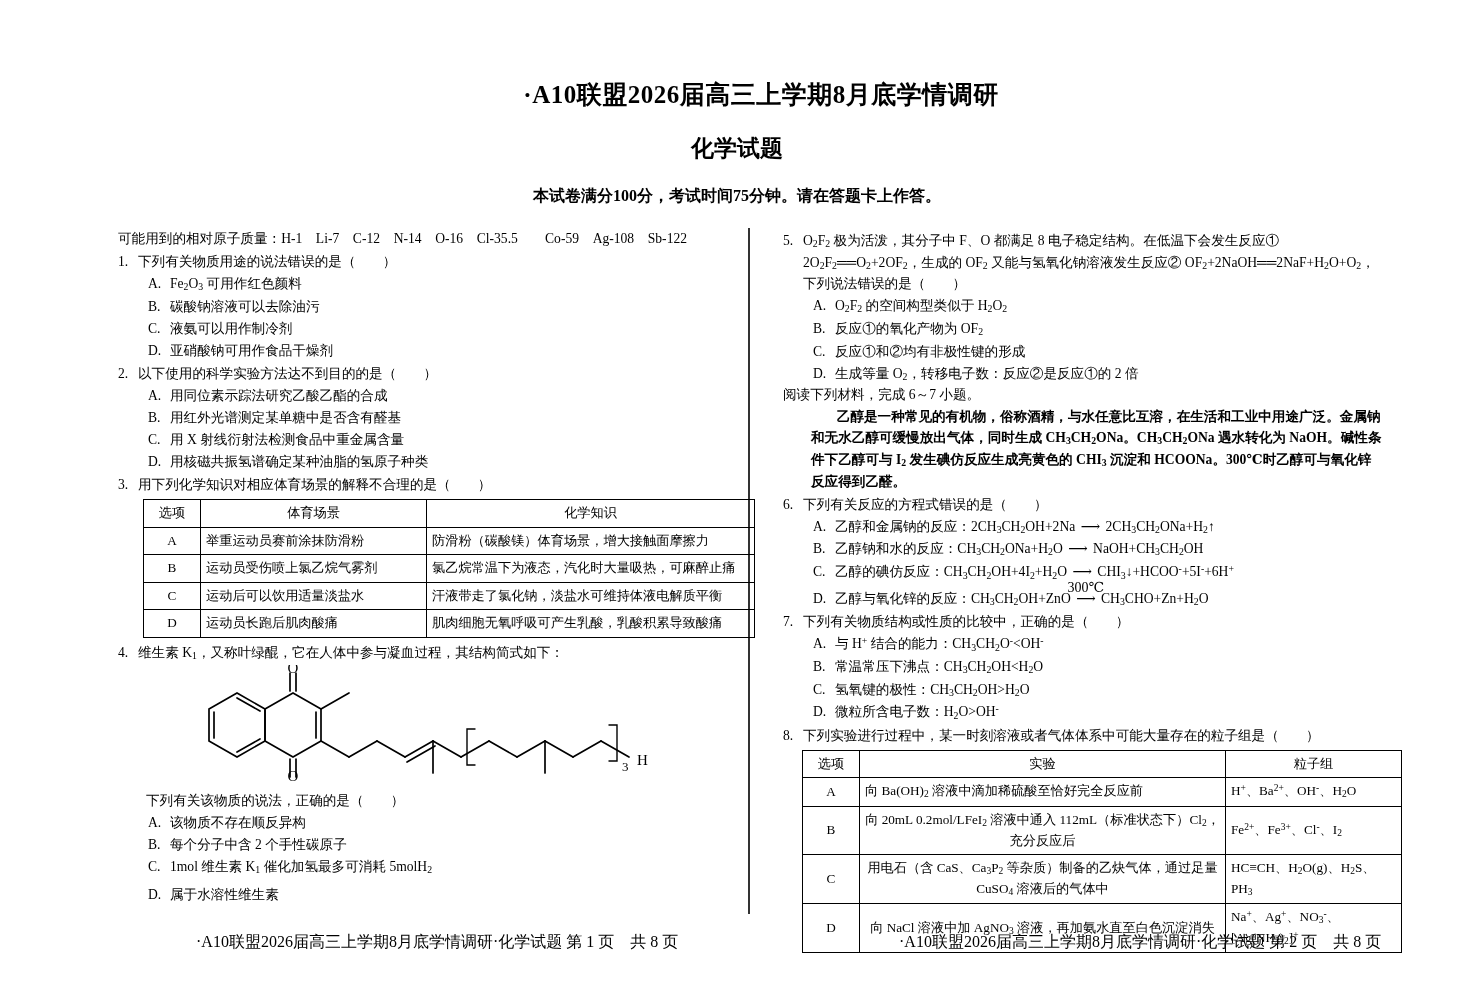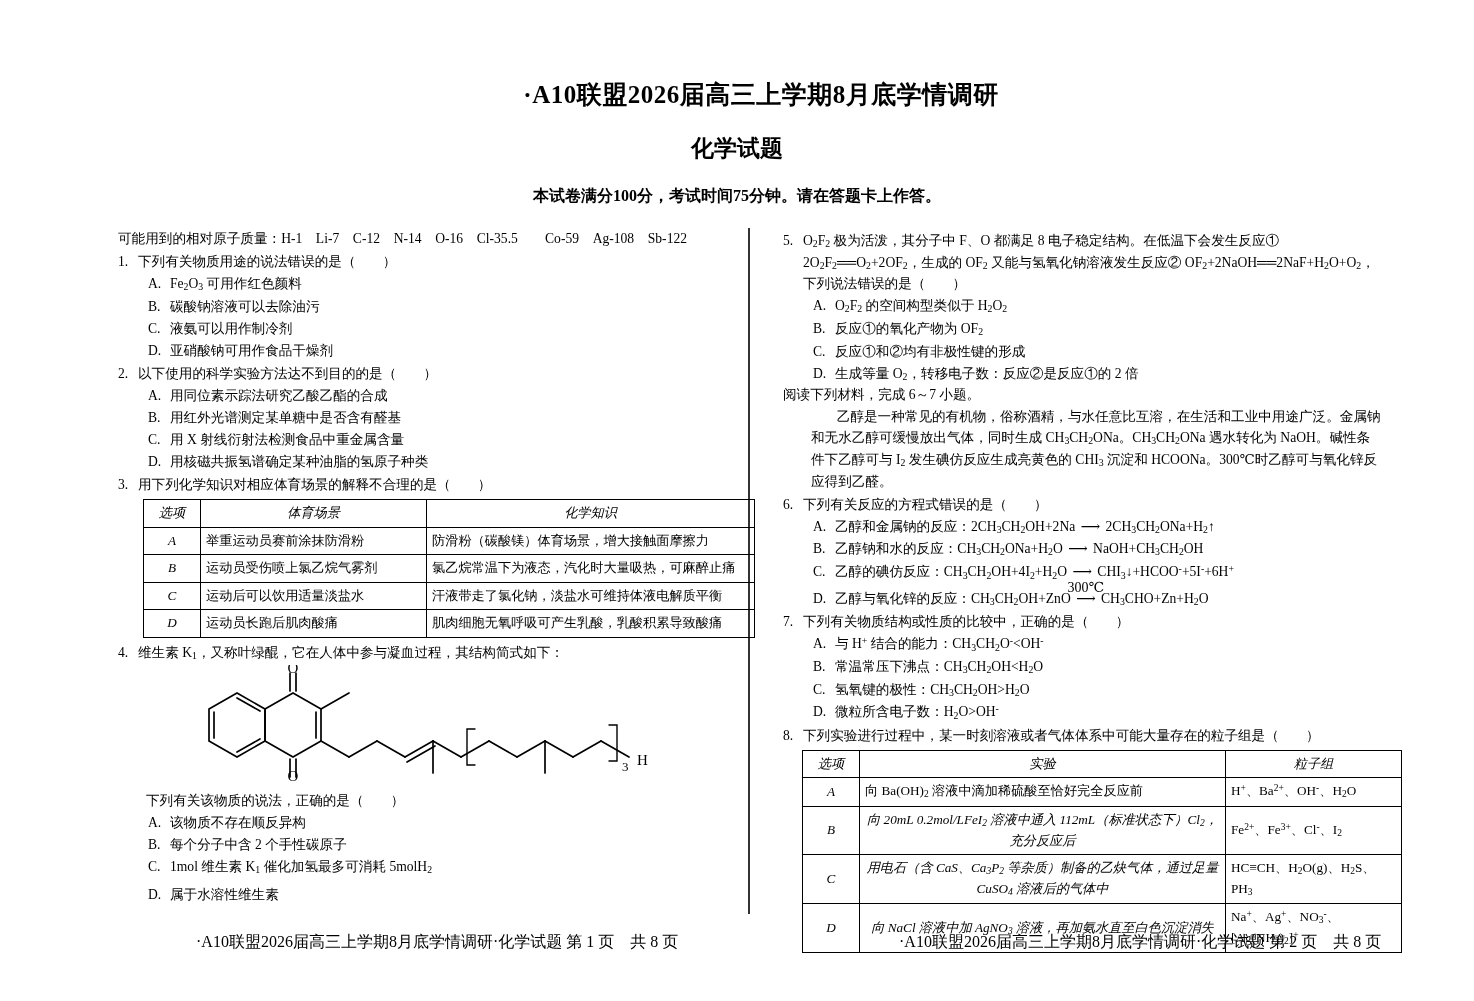--- a/index.html
+++ b/index.html
@@ -118,21 +118,21 @@
   }
   table.qtable td, table.qtable th {
     border: 1px solid #000;
     padding: 3px 5px;
     vertical-align: middle;
     font-weight: normal;
   }
   table.qtable .opt-col { width: 46px; text-align: center; }
   .t3 { width: 558px; margin-left: 25px; }
   .t8 { width: 570px; margin-left: 19px; }
-  .ctr { text-align: center; font-style: italic; }
+  .ctr { text-align: center; }
   
   .footer {
     position: absolute;
     bottom: 48px;
     font-size: 16px;
     white-space: nowrap;
   }
   .footer-left  { left: 196px; }
   .footer-right { left: 899px; }
   
@@ -324,21 +324,21 @@
     <div class="opt">
       <span class="optlab">C.</span>
       <span class="opttext">反应①和②均有非极性键的形成</span>
     </div>
     <div class="opt">
       <span class="optlab">D.</span>
       <span class="opttext">生成等量 O<sub>2</sub>，转移电子数：反应②是反应①的 2 倍</span>
     </div>
 
     <div class="line">阅读下列材料，完成 6～7 小题。</div>
-    <div class="para" style="text-indent:1.9em;">乙醇是一种常见的有机物，俗称酒精，与水任意比互溶，在生活和工业中用途广泛。金属钠和无水乙醇可缓慢放出气体，同时生成 CH<sub>3</sub>CH<sub>2</sub>ONa。CH<sub>3</sub>CH<sub>2</sub>ONa 遇水转化为 NaOH。碱性条件下乙醇可与 I<sub>2</sub> 发生碘仿反应生成亮黄色的 CHI<sub>3</sub> 沉淀和 HCOONa。300℃时乙醇可与氧化锌反应得到乙醛。</div>
+    <div class="para" style="text-indent:1.9em;font-weight:bold;">乙醇是一种常见的有机物，俗称酒精，与水任意比互溶，在生活和工业中用途广泛。金属钠和无水乙醇可缓慢放出气体，同时生成 CH<sub>3</sub>CH<sub>2</sub>ONa。CH<sub>3</sub>CH<sub>2</sub>ONa 遇水转化为 NaOH。碱性条件下乙醇可与 I<sub>2</sub> 发生碘仿反应生成亮黄色的 CHI<sub>3</sub> 沉淀和 HCOONa。300℃时乙醇可与氧化锌反应得到乙醛。</div>
 
     <div class="qhead">
       <span class="qnum">6.</span>
       <span class="qtext">下列有关反应的方程式错误的是（　　）</span>
     </div>
     <div class="opt">
       <span class="optlab">A.</span>
       <span class="opttext eq">乙醇和金属钠的反应：2CH<sub>3</sub>CH<sub>2</sub>OH+2Na <span class="arrow">⟶</span> 2CH<sub>3</sub>CH<sub>2</sub>ONa+H<sub>2</sub>↑</span>
     </div>
     <div class="opt">

